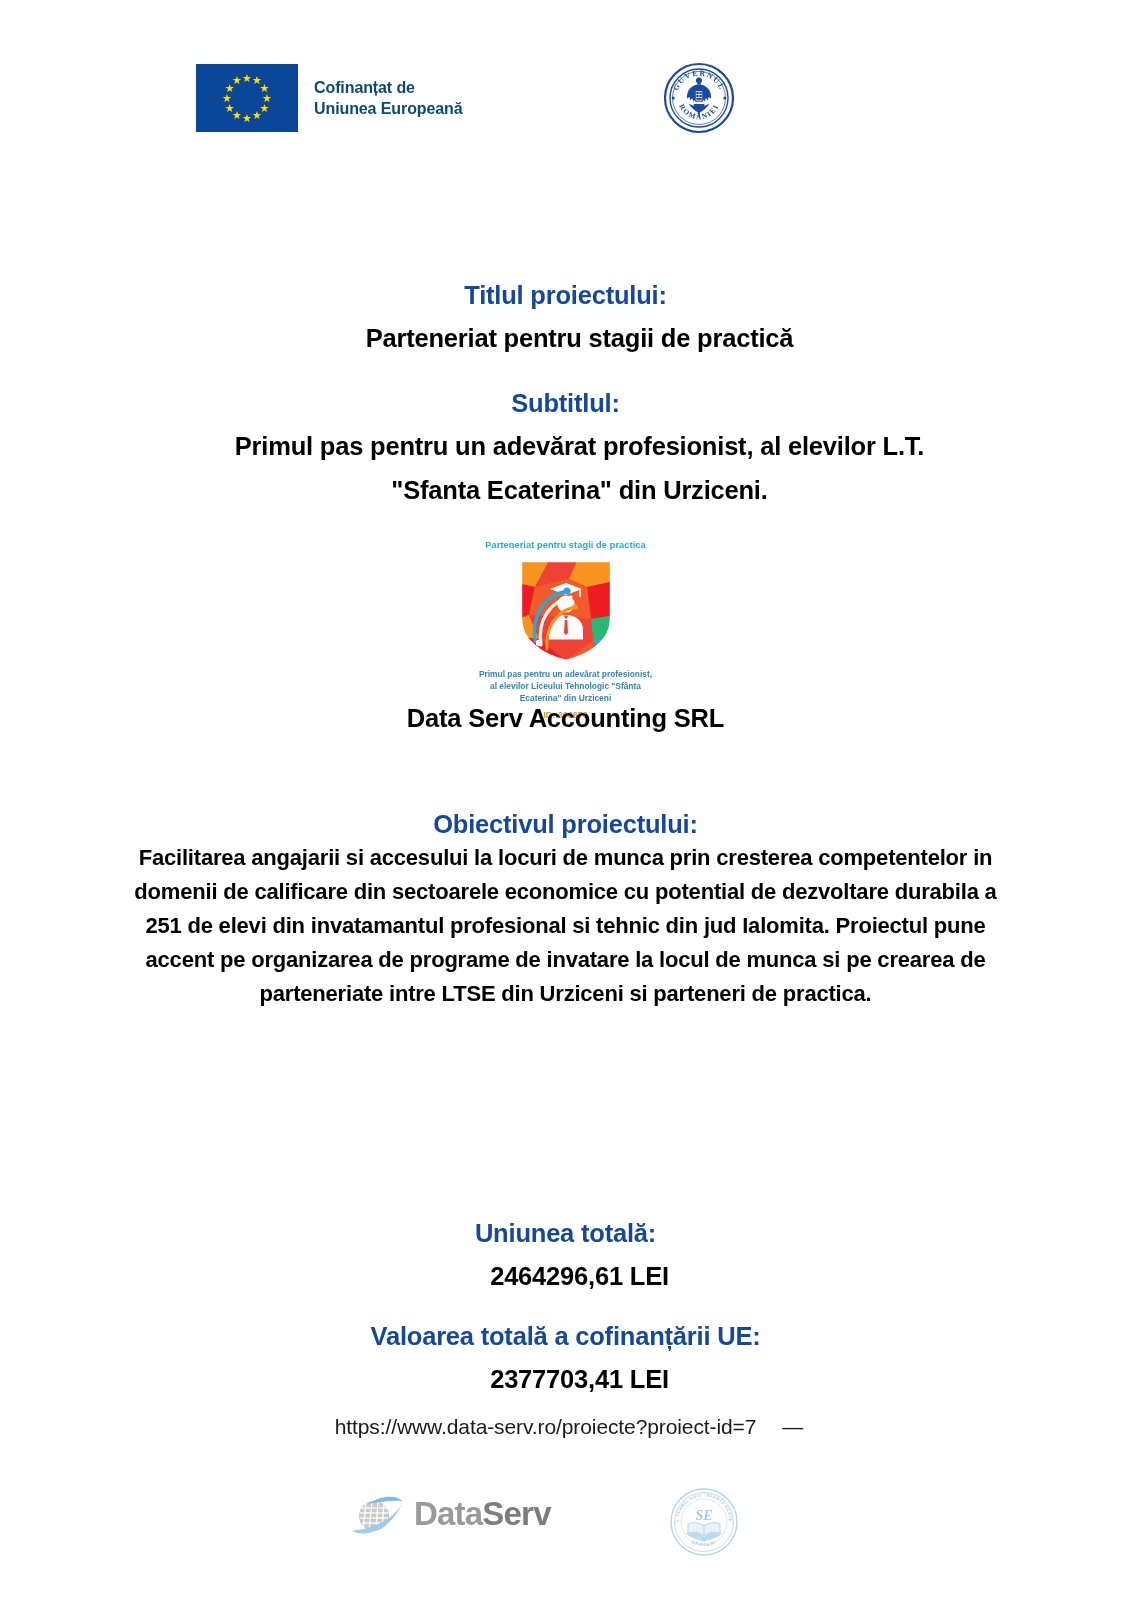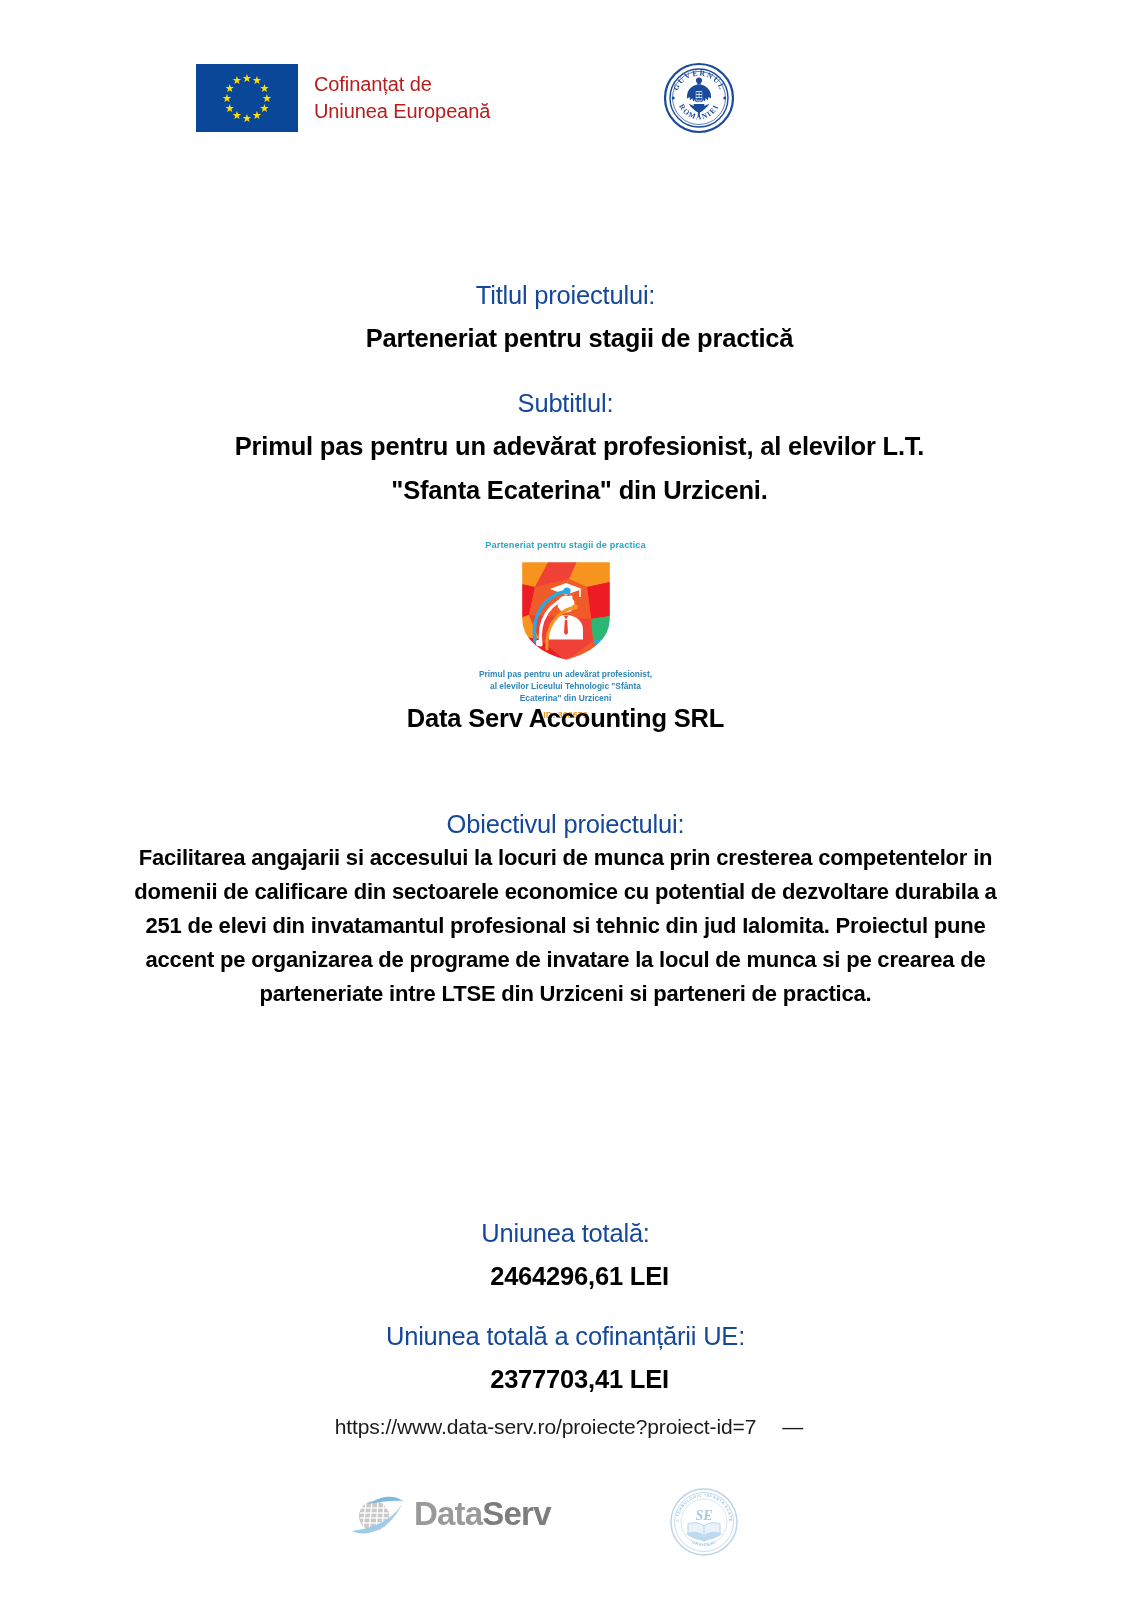--- a/index.html
+++ b/index.html
@@ -49,23 +49,23 @@
   .eu-star {
     position: absolute;
     color: #ffdd00;
     font-size: 11px;
     line-height: 11px;
     width: 11px;
     height: 11px;
     text-align: center;
   }
   .eu-text {
-    color: #b91c1c;
-    font-size: 20px;
-    font-weight: normal;
+    color: #0c4a6e;
+    font-size: 16px;
+    font-weight: bold;
     line-height: 1.33;
     letter-spacing: -0.1px;
     white-space: pre-line;
   }
   .gov-seal {
     position: absolute;
     left: 663px;
     top: 0px;
     width: 72px;
     height: 72px;
@@ -74,21 +74,21 @@
   
   .content {
     position: absolute;
     top: 0;
     left: 0;
     width: 1131px;
     text-align: center;
   }
   .lbl {
     color: #15479b;
-    font-weight: normal;
+    font-weight: bold;
     font-size: 25.5px;
     line-height: 1.28;
     letter-spacing: -0.2px;
   }
   .val {
     color: #000000;
     font-weight: bold;
     font-size: 25.5px;
     line-height: 1.33;
     letter-spacing: -0.2px;
@@ -327,21 +327,21 @@
       <div class="lbl title-line">Obiectivul proiectului:</div>
       <div class="val-para">Facilitarea angajarii si accesului la locuri de munca prin cresterea competentelor in domenii de calificare din sectoarele economice cu potential de dezvoltare durabila a 251 de elevi din invatamantul profesional si tehnic din jud Ialomita. Proiectul pune accent pe organizarea de programe de invatare la locul de munca si pe crearea de parteneriate intre LTSE din Urziceni si parteneri de practica.</div>
     </div>
 
     <div class="block-valtot">
       <div class="lbl title-line">Uniunea totală:</div>
       <div class="val title-line">2464296,61 LEI</div>
     </div>
 
     <div class="block-value">
-      <div class="lbl title-line">Uniunea totală a cofinanțării UE:</div>
+      <div class="lbl title-line">Valoarea totală a cofinanțării UE:</div>
       <div class="val title-line">2377703,41 LEI</div>
     </div>
 
     <div class="block-url">
       <div class="url-row"><span>https://www.data-serv.ro/proiecte?proiect-id=7</span><span class="url-dash">—</span></div>
     </div>
 
   </div>
 
   <div class="footer-band">

